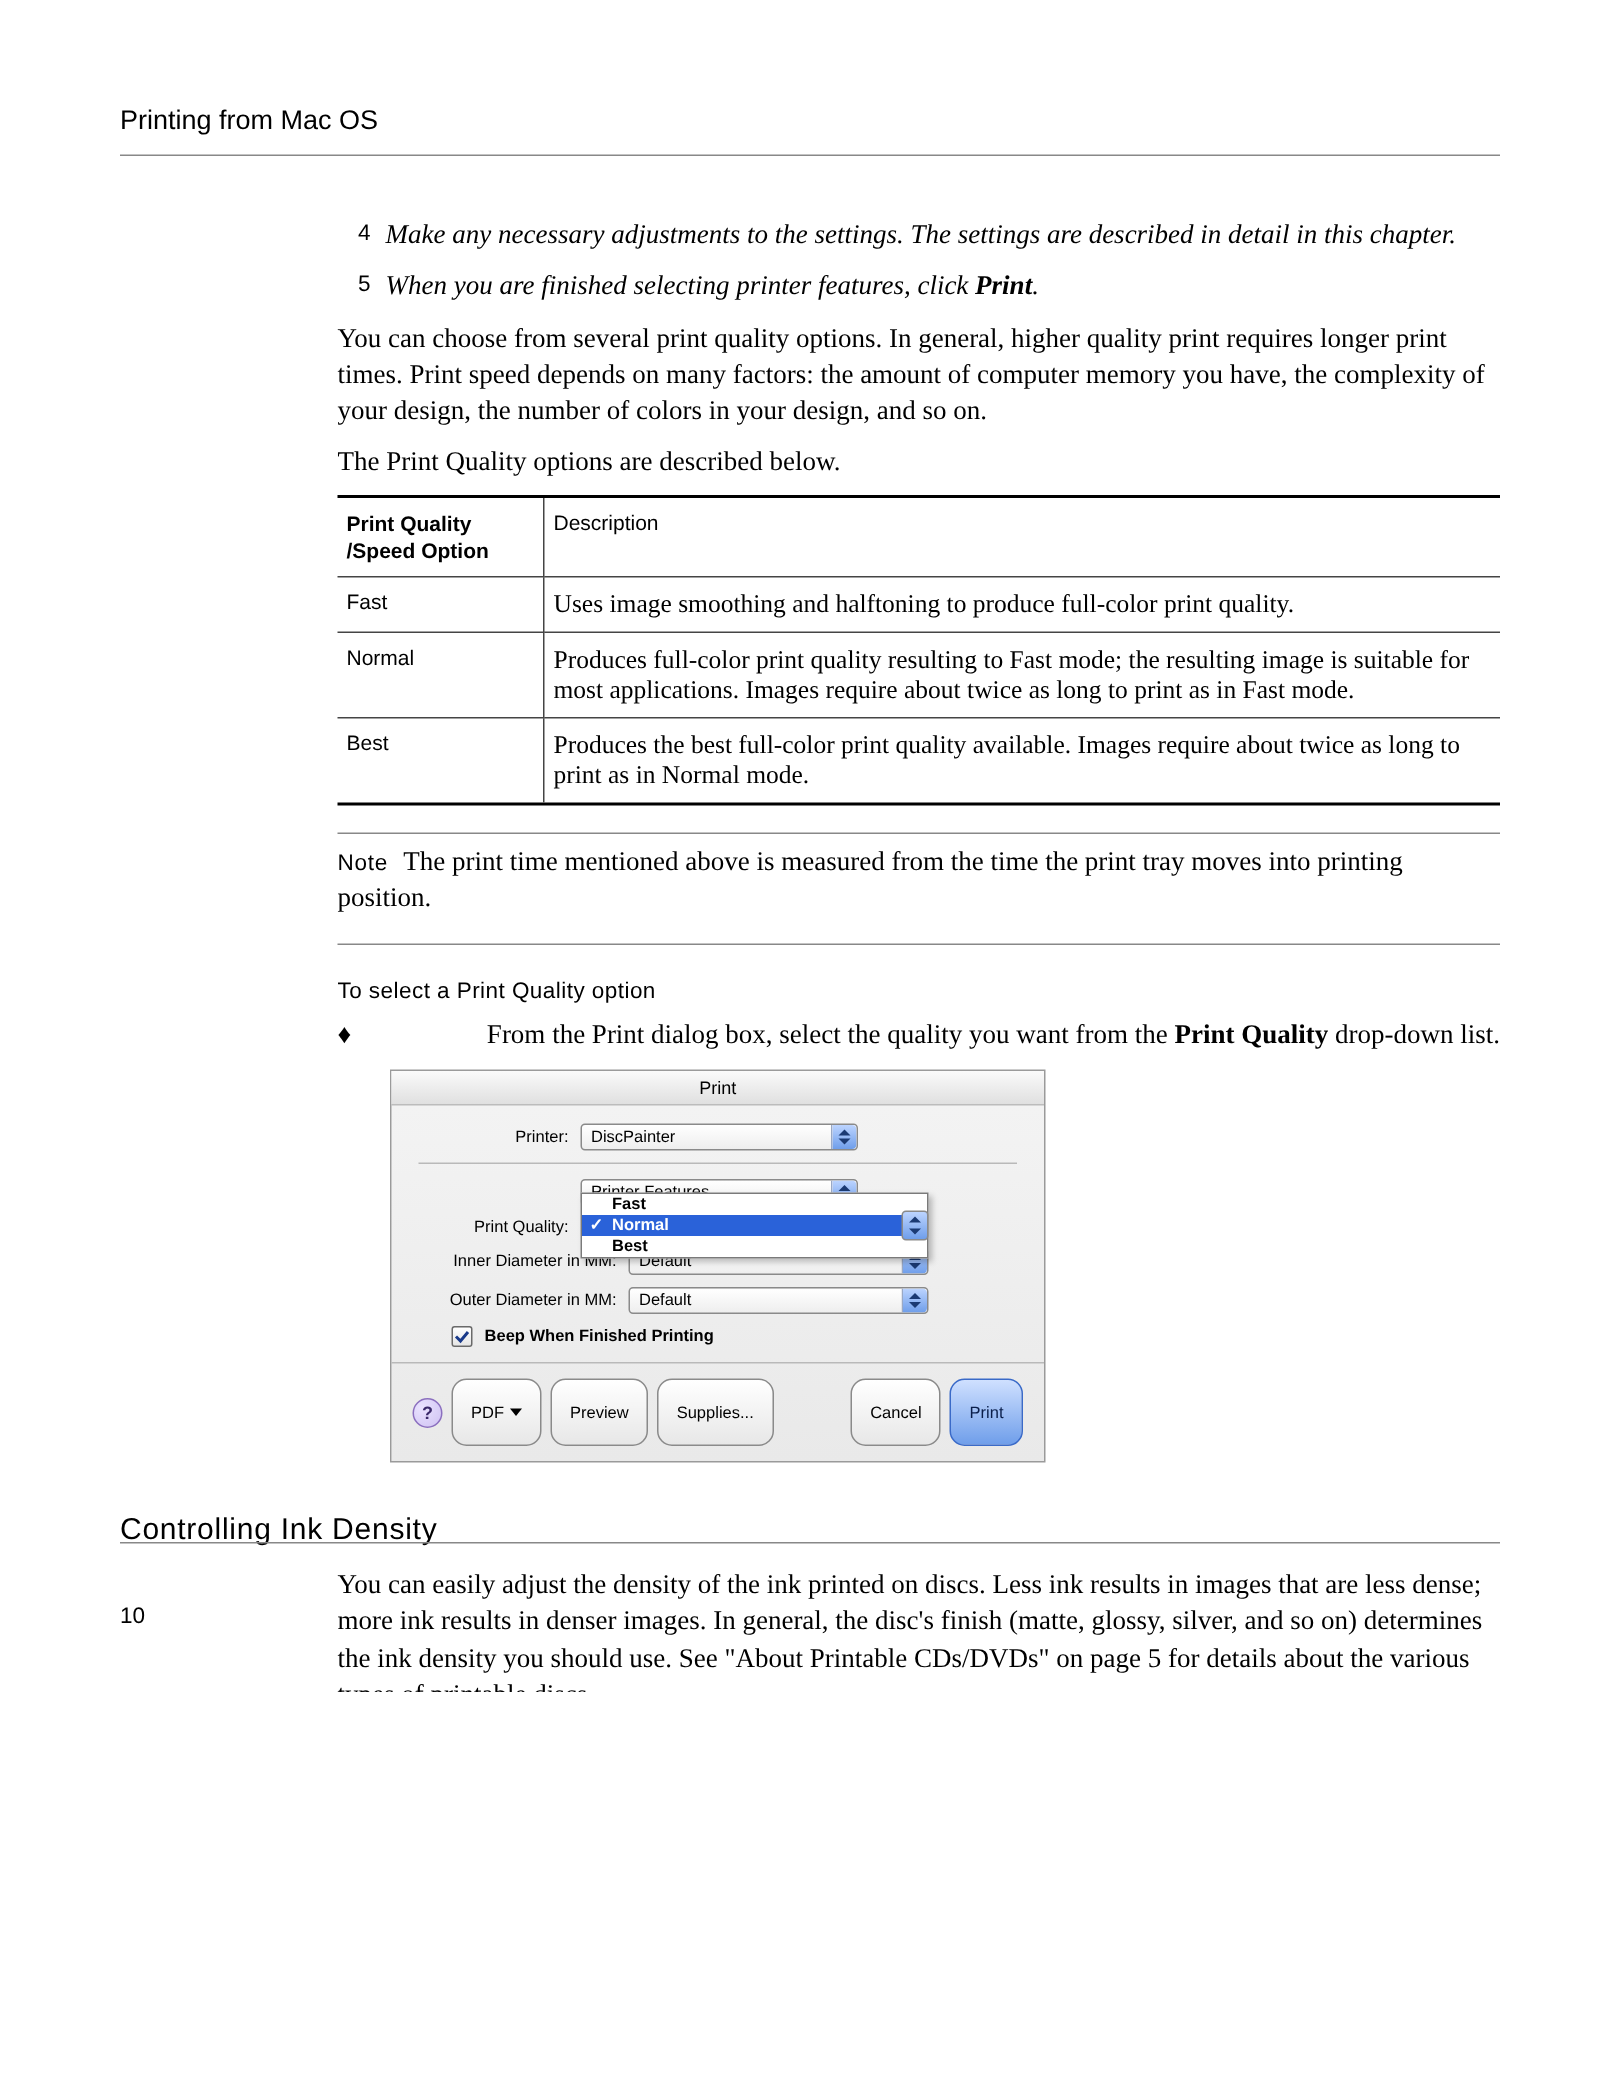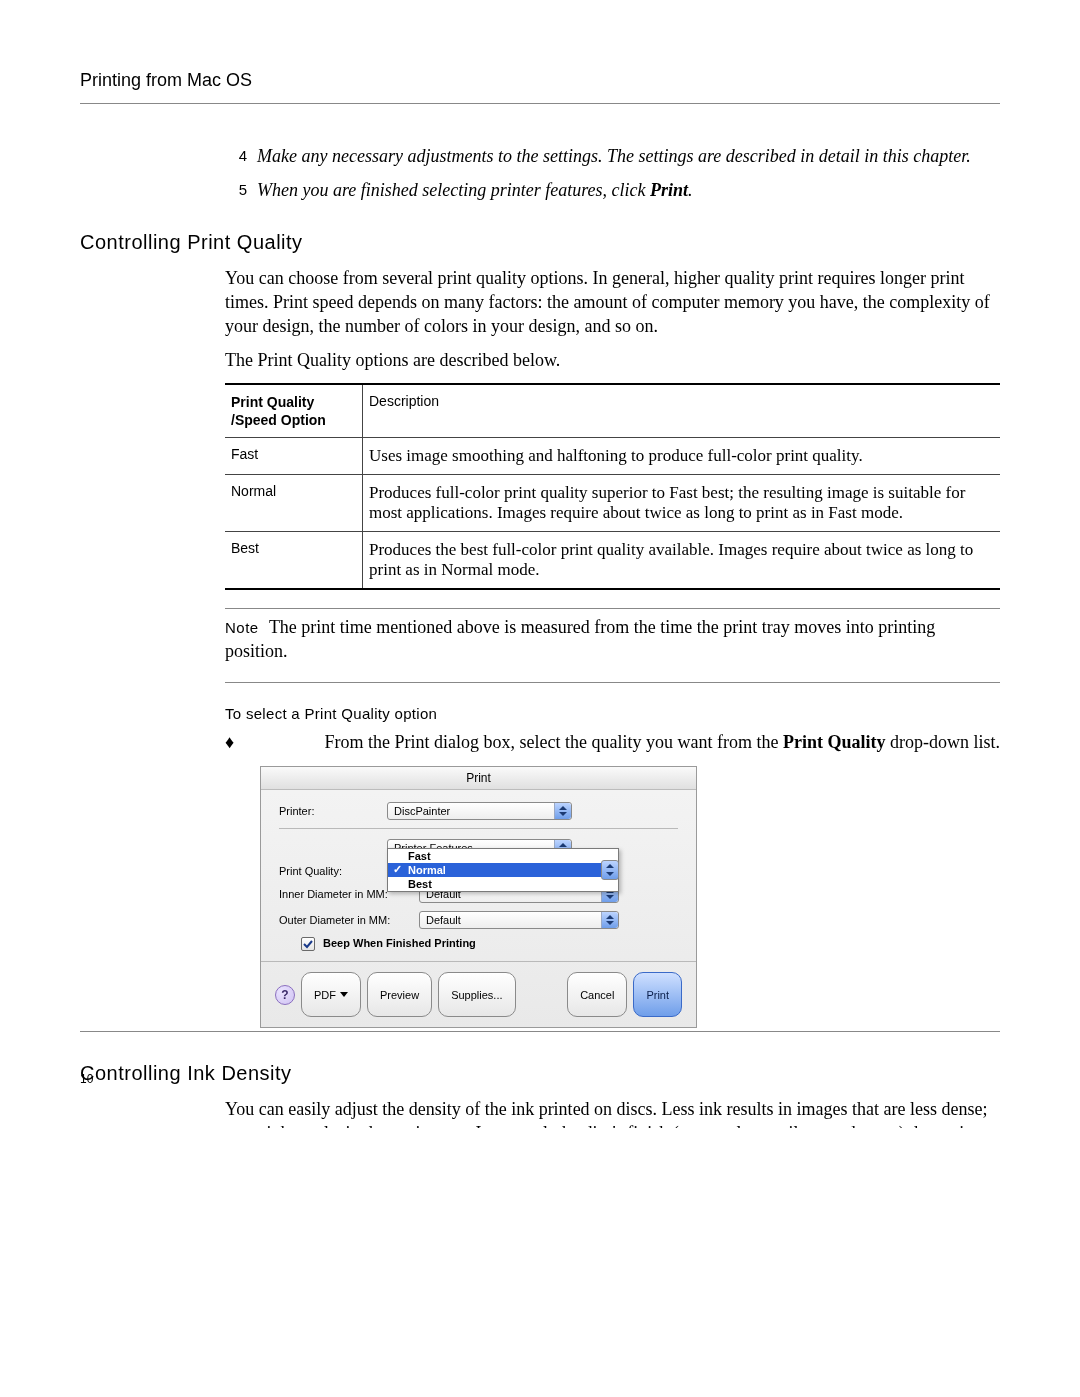--- a/index.html
+++ b/index.html
@@ -126,21 +126,21 @@
   }
   .dlg-title {
     text-align: center;
     padding: 4px 0;
     background: linear-gradient(#fafafa, #e0e0e0);
     border-bottom: 1px solid #bcbcbc;
     font-size: 12px;
   }
   .dlg-body { padding: 12px 18px 10px 18px; }
   .row { display: flex; align-items: center; margin-bottom: 8px; }
-  .row .lbl { width: 100px; text-align: left; margin-right: 8px; }
+  .row .lbl { width: 100px; text-align: right; margin-right: 8px; }
   .row.wide .lbl { width: 132px; }
   .sel {
     flex: 1;
     max-width: 185px;
     height: 18px;
     border: 1px solid #8a8a8a;
     border-radius: 3px;
     background: linear-gradient(#fff, #eee);
     display: flex;
     align-items: center;
@@ -273,21 +273,21 @@
     border-right: 4px solid transparent;
     border-top: 5px solid #000;
   }
   .spacer { flex: 1; }
 
   .page-footer {
     position: absolute;
     left: 80px; right: 80px; bottom: 42px;
   }
   .page-footer hr { border: none; border-top: 1px solid #888; margin-bottom: 6px; }
-  .page-num { font-family: Arial, Helvetica, sans-serif; font-size: 12px; margin-top: 40px; }
+  .page-num { font-family: Arial, Helvetica, sans-serif; font-size: 15px; margin-top: 40px; }
 </style>
 </head>
 <body>
 
 <div class="page">
   <div class="page-header">Printing from Mac OS</div>
   <hr class="hr">
 
   <div class="content-col">
     <div class="num-list">
@@ -297,42 +297,41 @@
       </div>
       <div>
         <span class="n">5</span>
         <span class="t">
           <span>When you are finished selecting printer features, click </span><span class="bold">Print</span><span>.</span>
         </span>
       </div>
     </div>
   </div>
 
-  <div class="h2">Controlling Print Quality</div>
   <div class="content-col">
     <div class="para">You can choose from several print quality options. In general, higher quality print requires longer print times. Print speed depends on many factors: the amount of computer memory you have, the complexity of your design, the number of colors in your design, and so on.</div>
     <div class="para">The Print Quality options are described below.</div>
 
     <div class="table-wrap">
       <table class="opt">
         <tbody>
             <tr>
           <th>
             <span>Print Quality</span><br>
             <span>/Speed Option</span>
           </th>
           <th>Description</th>
         </tr>
         <tr>
           <td>Fast</td>
           <td>Uses image smoothing and halftoning to produce full-color print quality.</td>
         </tr>
         <tr>
           <td>Normal</td>
-          <td>Produces full-color print quality superior to Fast best; the resulting image is suitable for most applications. Images require about twice as long to print as in Fast mode.</td>
+          <td>Produces full-color print quality resulting to Fast mode; the resulting image is suitable for most applications. Images require about twice as long to print as in Fast mode.</td>
         </tr>
         <tr>
           <td>Best</td>
           <td>Produces the best full-color print quality available. Images require about twice as long to print as in Normal mode.</td>
         </tr>
       </tbody>
         </table>
     </div>
 
     <hr class="note-hr">

